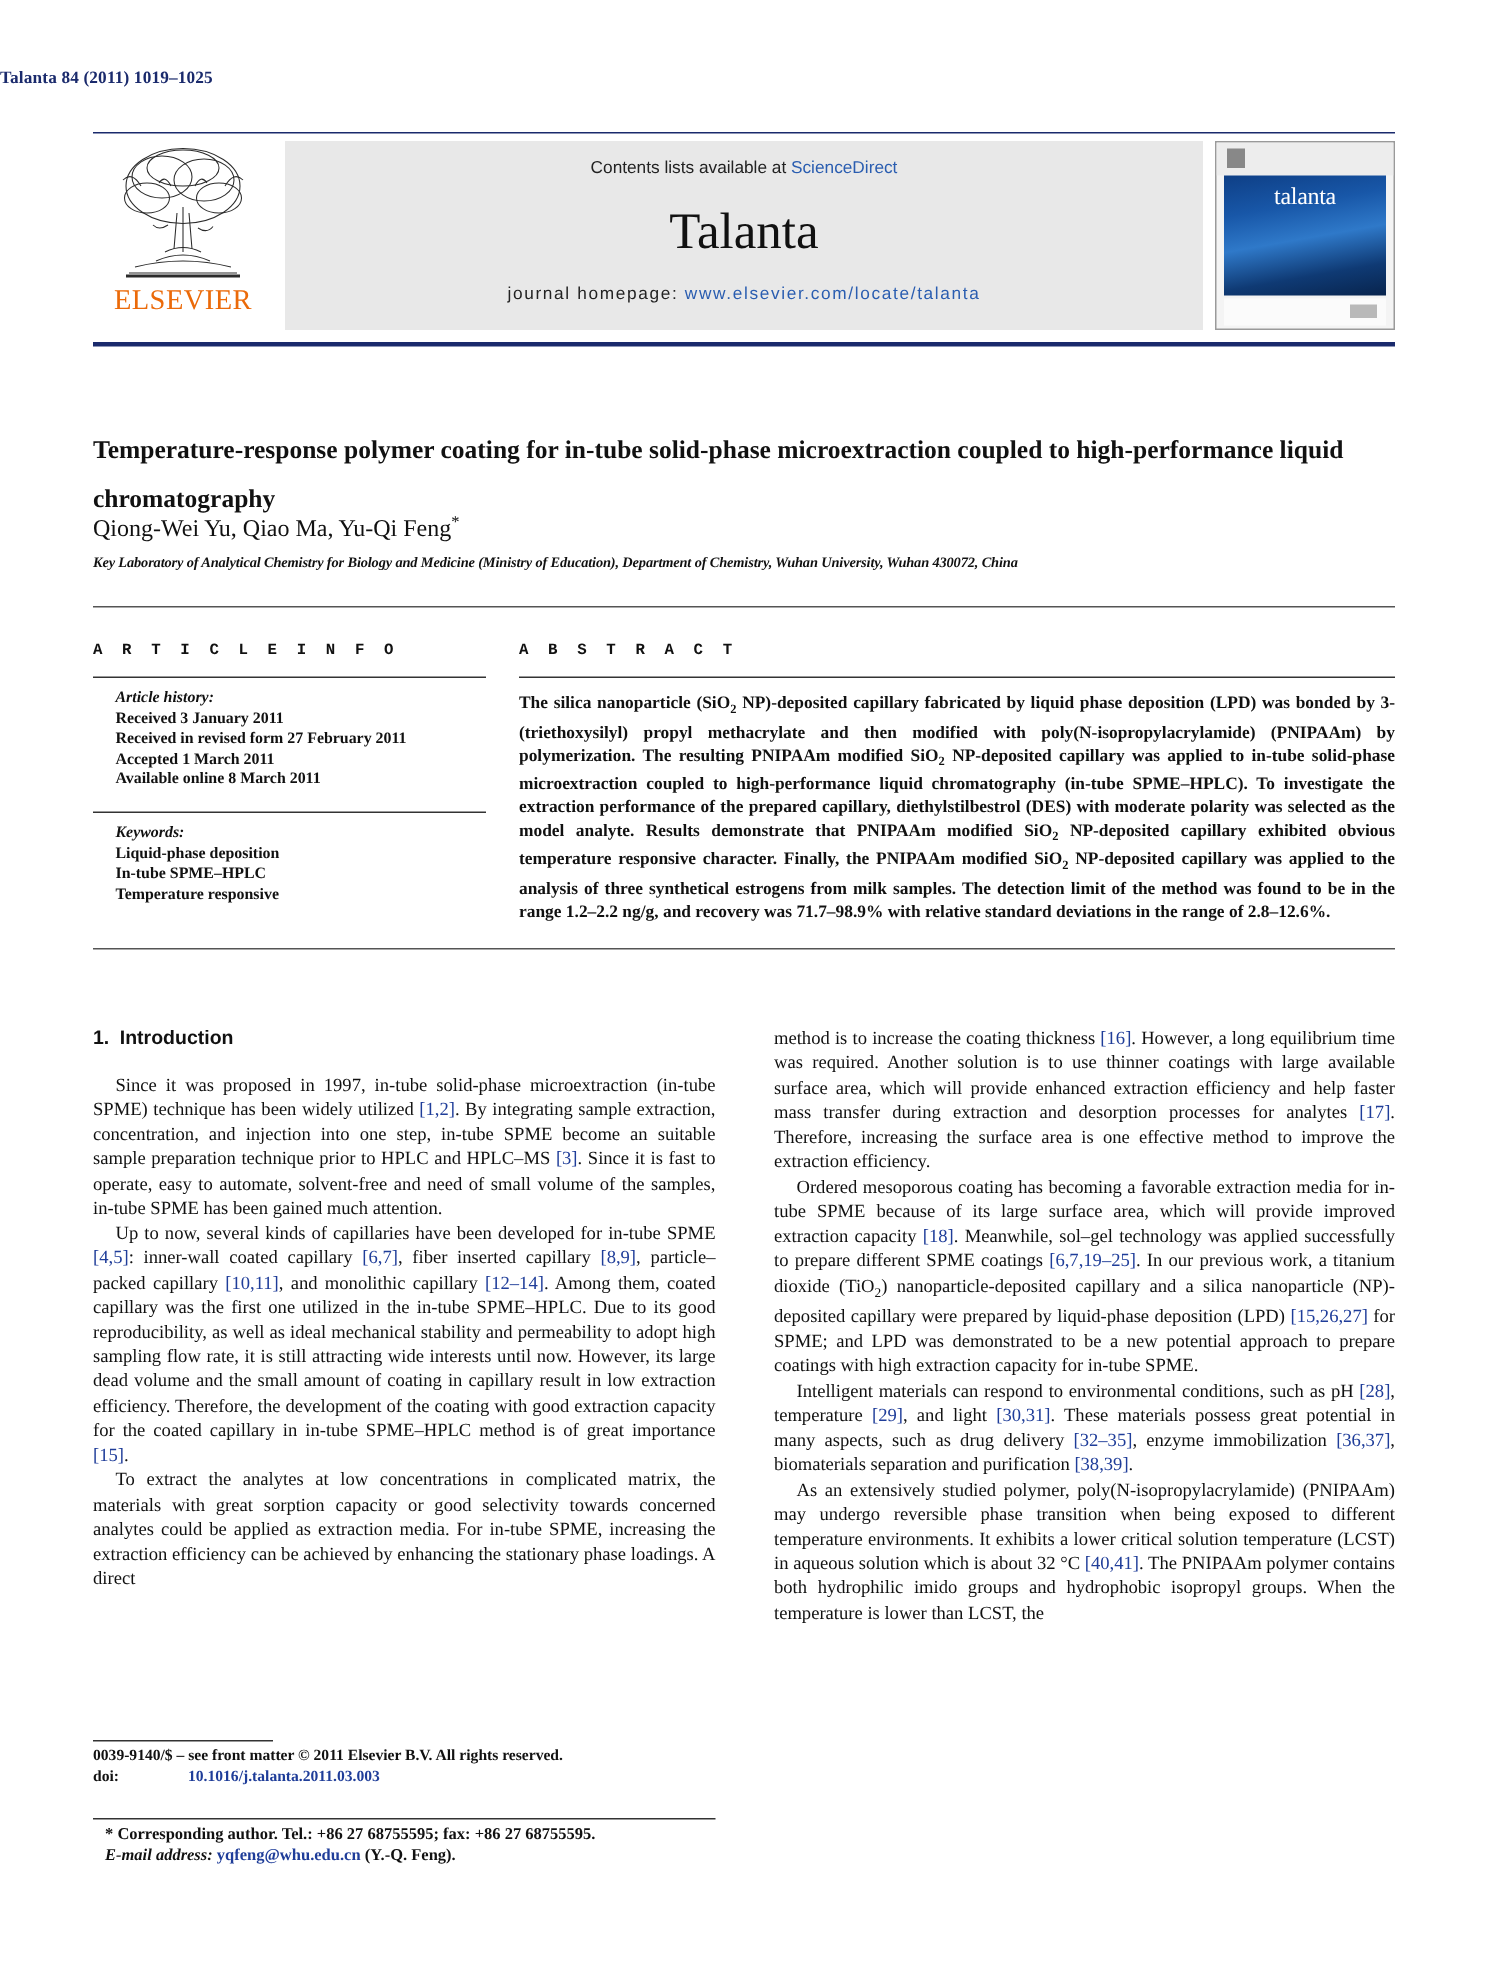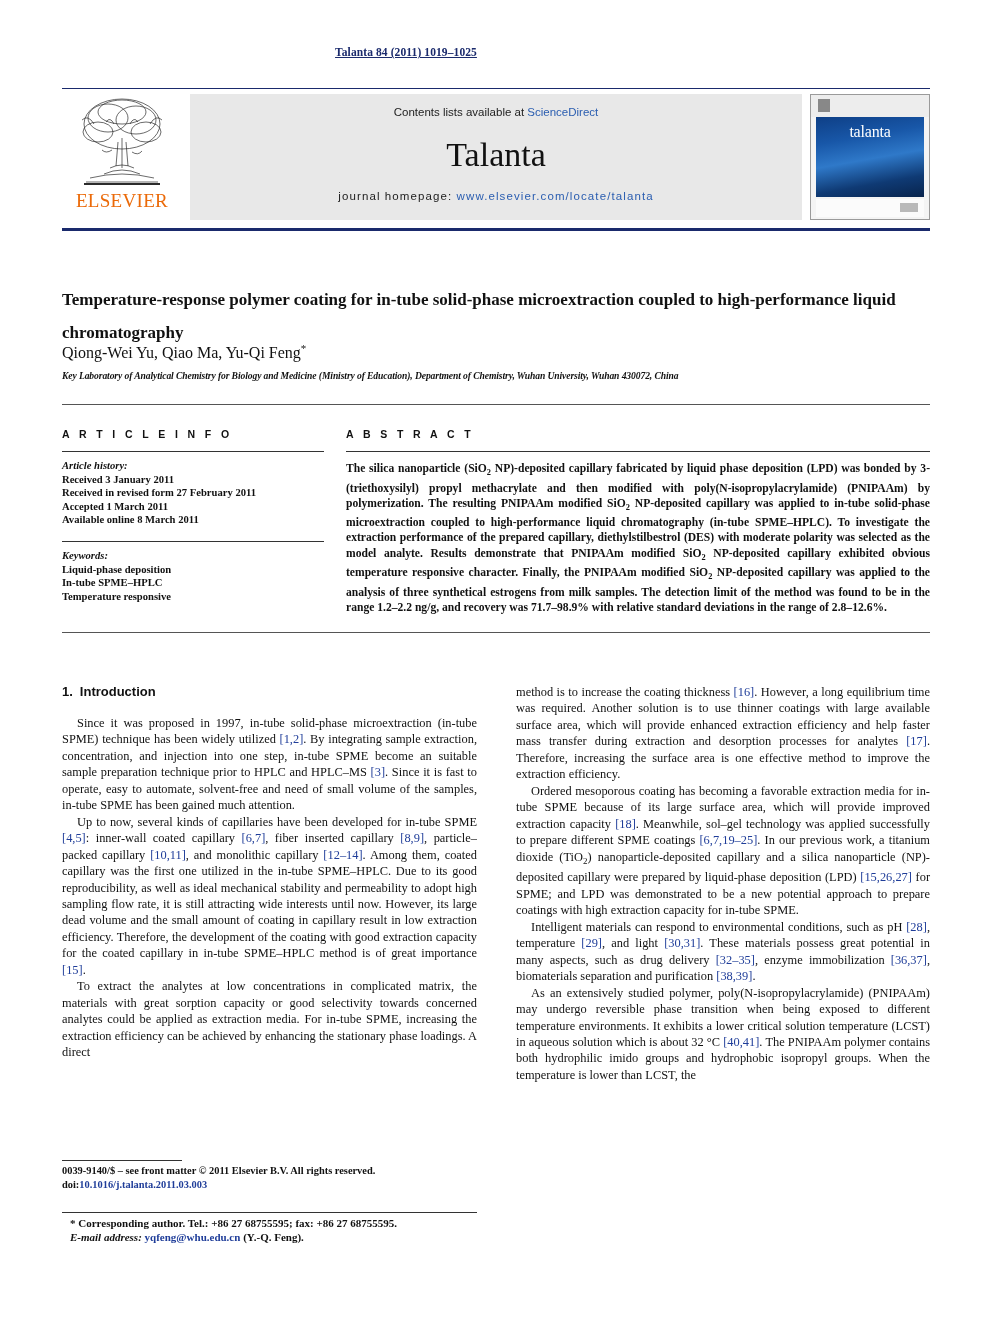--- a/index.html
+++ b/index.html
@@ -20,26 +20,24 @@
     left: 0; top: 0;
     width: 992px;
     height: 1323px;
   }
 
   
   .running-head {
     position: absolute;
     left: 0; top: 46px;
     width: 812px;
-    text-align: center;
     font-size: 11.5px;
     font-weight: bold;
     color: #1a2a6c;
     letter-spacing: .1px;
-    text-decoration: underline;
   }
 
   
   .masthead-rule-top {
     position: absolute;
     left: 62px; top: 88px;
     width: 868px;
     border-top: 1.6px solid #1a2a6c;
   }
   .masthead {
@@ -216,36 +214,37 @@
     position: absolute;
     left: 62px; top: 428px;
     width: 262px;
   }
   .abs-col {
     position: absolute;
     left: 346px; top: 428px;
     width: 584px;
   }
   .sec-head {
-    font-family: Liberation Sans, sans-serif;
+    font-family: Liberation Mono, monospace;
     font-size: 10.5px;
     font-weight: bold;
     letter-spacing: 3.4px;
     color: #111111;
   }
   .thin-rule {
     margin-top: 11px;
     border-top: 1.3px solid #333333;
   }
   .info-block {
     margin-top: 7px;
     font-size: 10.6px;
     line-height: 13.6px;
     font-weight: bold;
     color: #111111;
+    margin-left: 15px;
   }
   .info-block .lbl {
     font-style: italic;
     display: block;
   }
   .info-rule2 {
     margin-top: 14px;
     border-top: 1.3px solid #333333;
   }
   .abstract-body {
@@ -347,20 +346,21 @@
     position: absolute;
     left: 62px; top: 1164px;
     width: 470px;
     font-size: 10.4px;
     line-height: 14px;
     font-weight: bold;
     color: #111111;
   }
   .footer .doi-link {
     color: #1f3d99;
+    margin-left: 46px;
   }
   sub { font-size: .72em; }
 </style>
 </head>
 <body>
 
 <div class="page">
 
   <div class="running-head">Talanta 84 (2011) 1019–1025</div>
 

